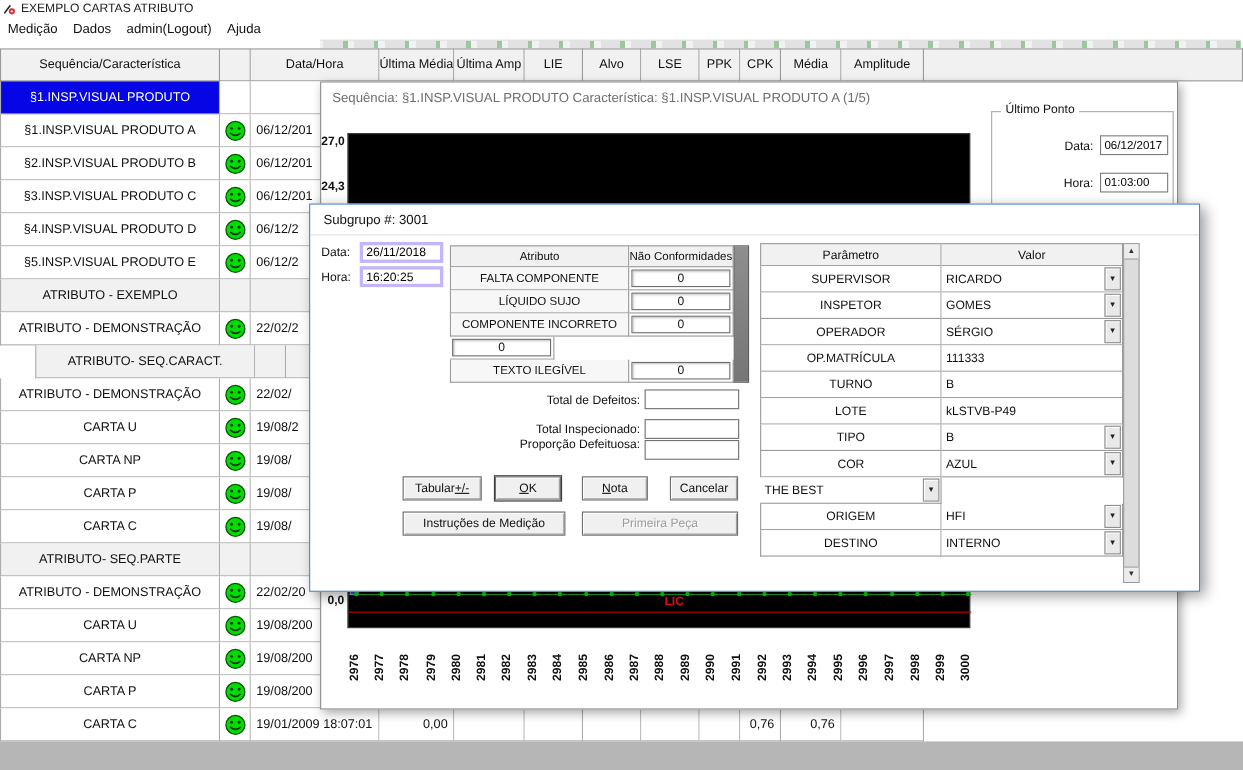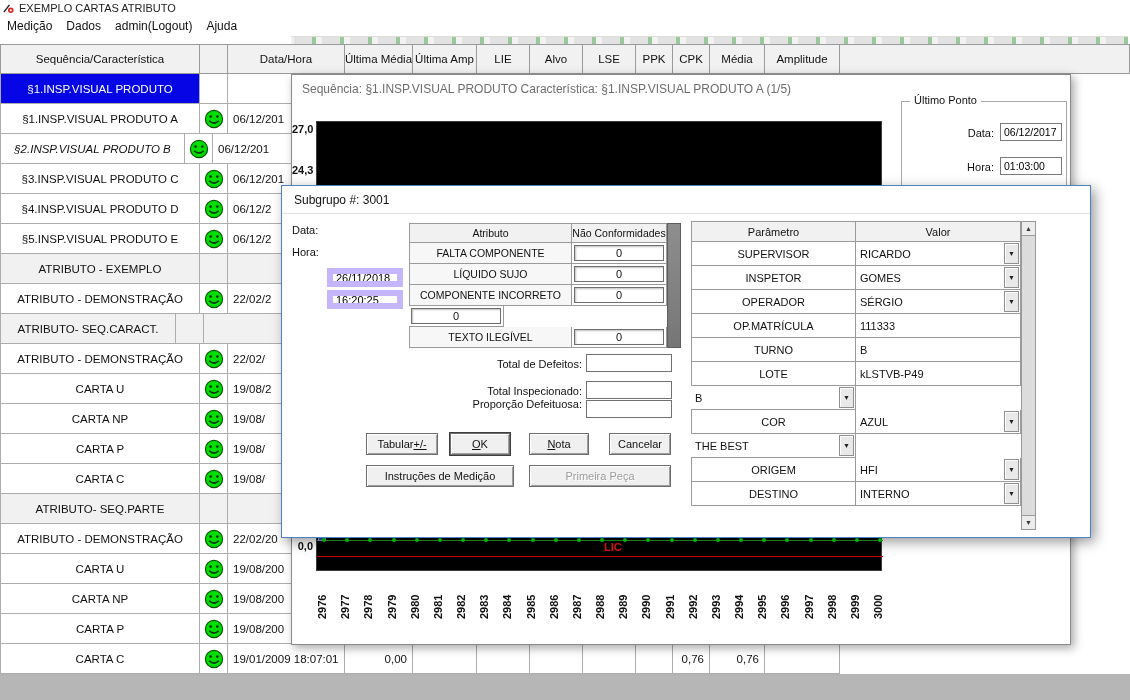--- a/index.html
+++ b/index.html
@@ -47,21 +47,21 @@
   .up-label{position:absolute;left:4px;width:88px;text-align:right;font-size:11px;}
   .up-input{position:absolute;left:98px;width:62px;height:18px;border:1px solid #7a7a7a;background:#fff;font-size:10.5px;
     font-family:"Liberation Sans",sans-serif;padding:0 3px;}
 
   
   #dialog{position:absolute;left:281px;top:185px;width:810px;height:353px;background:#fff;border:1px solid #4a82c4;
     box-shadow:4px 4px 12px rgba(0,0,0,.4);}
   #dialog-title{position:absolute;left:12px;top:7px;font-size:12px;}
   #dialog-sep{position:absolute;left:0;top:27px;width:100%;border-top:1px solid #e2e2e2;}
   .dlg-label{position:absolute;font-size:11px;}
-  .dlg-input{position:absolute;border:6px solid #c4b5fd;background:#fff;font-size:11px;font-family:"Liberation Sans",sans-serif;padding:0 3px;margin-top:48px;}
+  .dlg-input{position:absolute;border:3px solid #c4b5fd;background:#fff;font-size:11px;font-family:"Liberation Sans",sans-serif;padding:0 3px;}
 
   #attr-table{position:absolute;left:127px;top:37px;width:258px;}
   .at-header{display:flex;height:20px;}
   .at-hcell{background:#f1f1f1;border:1px solid #9a9a9a;display:flex;align-items:center;justify-content:center;font-size:10.5px;white-space:nowrap;}
   .at-hcell.c1{width:163px;}
   .at-hcell.c2{width:95px;border-left:none;}
   .at-row{display:flex;height:21px;}
   .at-name{width:163px;background:#f7f7f7;border:1px solid #9a9a9a;border-top:none;display:flex;align-items:center;justify-content:center;
     font-size:10.5px;white-space:nowrap;}
   .at-val{width:95px;border:1px solid #9a9a9a;border-top:none;border-left:none;padding:2px;}
@@ -162,21 +162,21 @@
       <div class="g-cell" style="width: 64px;"></div>
       <div class="g-cell" style="width: 53px;"></div>
       <div class="g-cell" style="width: 53px;"></div>
       <div class="g-cell" style="width: 53px;"></div>
       <div class="g-cell" style="width: 37px;"></div>
       <div class="g-cell" style="width: 37px;"></div>
       <div class="g-cell" style="width: 55px;"></div>
       <div class="g-cell" style="width: 75px;"></div>
     </div>
     <div class="g-row">
-      <div class="g-cell" style="width: 185px; font-style: italic;">§2.INSP.VISUAL PRODUTO B</div>
+      <div class="g-cell" style="width: 200px;">§2.INSP.VISUAL PRODUTO B</div>
       <div class="g-cell" style="width: 28px;">
         <svg class="smiley-svg" viewBox="0 0 20 20">
           <circle cx="10" cy="10" r="8.6" fill="#00dd00" stroke="#055505" stroke-width="1.2"></circle>
           <circle cx="6.6" cy="7.6" r="1.3" fill="#053305"></circle>
           <circle cx="13.4" cy="7.6" r="1.3" fill="#053305"></circle>
           <path d="M5.2 11.8 q4.8 4.6 9.6 0" stroke="#053305" stroke-width="1.5" fill="none"></path>
         </svg>
       </div>
       <div class="g-cell left" style="width: 117px;">06/12/201</div>
       <div class="g-cell" style="width: 68px;"></div>
@@ -281,21 +281,21 @@
       <div class="g-cell" style="width: 64px;"></div>
       <div class="g-cell" style="width: 53px;"></div>
       <div class="g-cell" style="width: 53px;"></div>
       <div class="g-cell" style="width: 53px;"></div>
       <div class="g-cell" style="width: 37px;"></div>
       <div class="g-cell" style="width: 37px;"></div>
       <div class="g-cell" style="width: 55px;"></div>
       <div class="g-cell" style="width: 75px;"></div>
     </div>
     <div class="g-row">
-      <div class="g-cell section" style="width: 176px;">ATRIBUTO- SEQ.CARACT.</div>
+      <div class="g-cell section" style="width: 200px; margin-left: 32px;">ATRIBUTO- SEQ.CARACT.</div>
       <div class="g-cell section" style="width: 28px;"></div>
       <div class="g-cell section" style="width: 117px;"></div>
       <div class="g-cell section" style="width: 68px;"></div>
       <div class="g-cell section" style="width: 64px;"></div>
       <div class="g-cell section" style="width: 53px;"></div>
       <div class="g-cell section" style="width: 53px;"></div>
       <div class="g-cell section" style="width: 53px;"></div>
       <div class="g-cell section" style="width: 37px;"></div>
       <div class="g-cell section" style="width: 37px;"></div>
       <div class="g-cell section" style="width: 55px;"></div>
@@ -707,20 +707,21 @@
             <span>B</span>
           </div>
         </div>
         <div class="pt-row">
           <div class="pt-name">LOTE</div>
           <div class="pt-val">
             <span>kLSTVB-P49</span>
           </div>
         </div>
         <div class="pt-row">
+          <div class="pt-name">TIPO</div>
           <div class="pt-val">
             <span>B</span>
             <div class="combo-btn">▼</div>
           </div>
         </div>
         <div class="pt-row">
           <div class="pt-name">COR</div>
           <div class="pt-val">
             <span>AZUL</span>
             <div class="combo-btn">▼</div>

